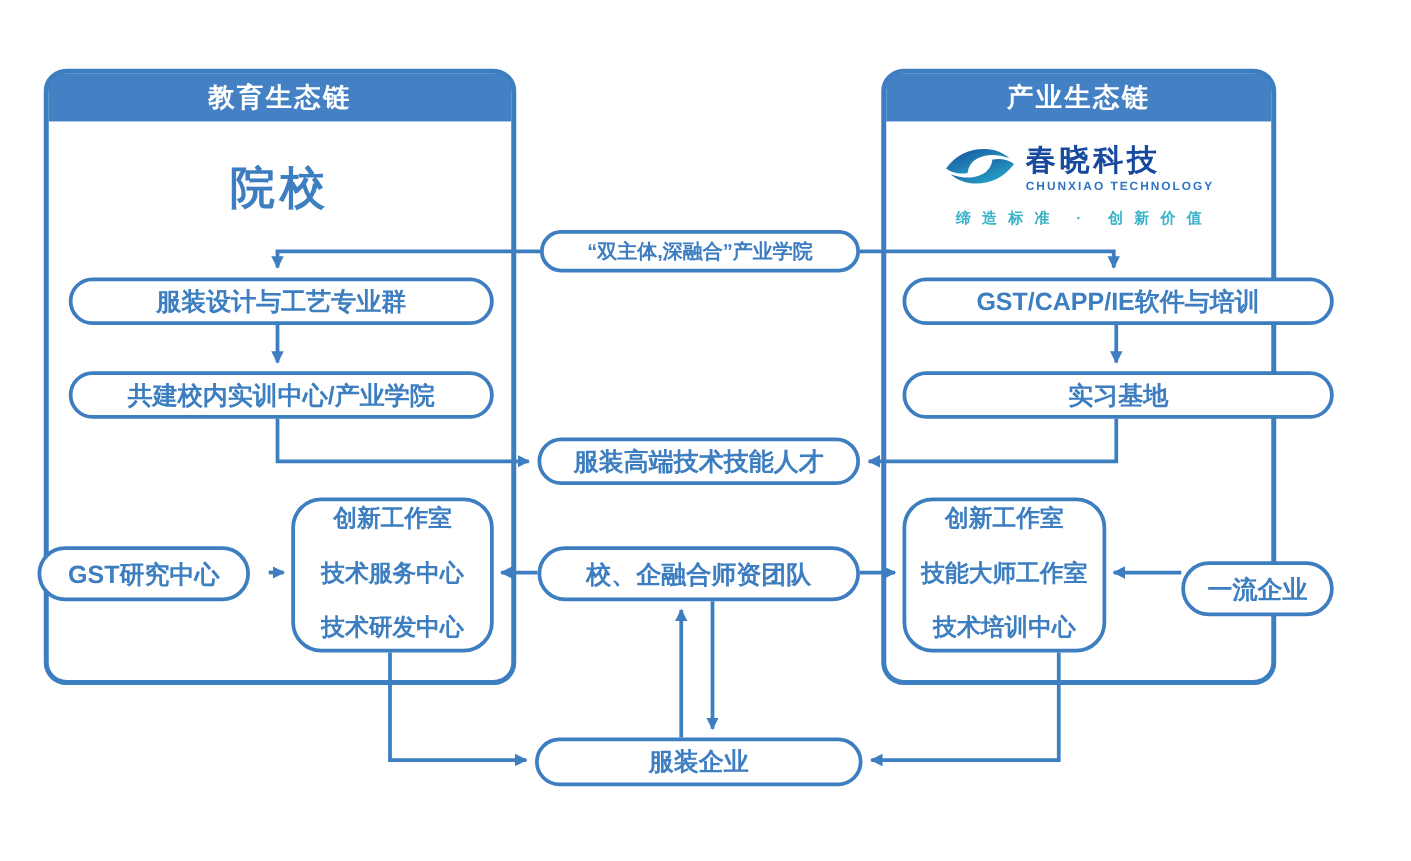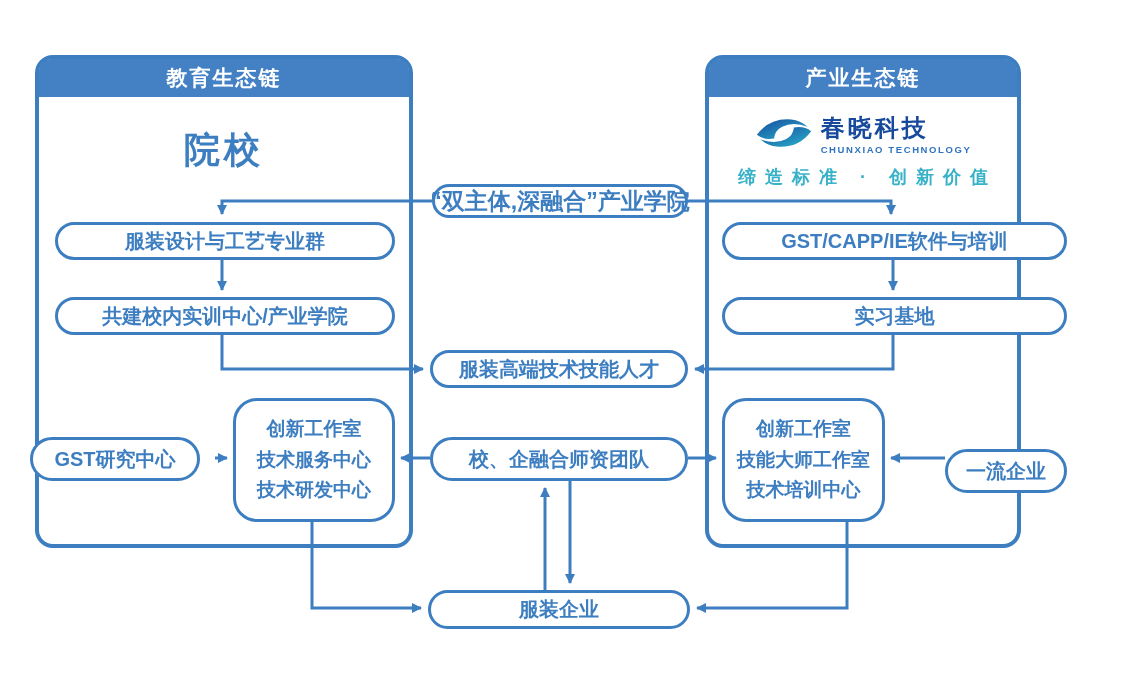--- a/index.html
+++ b/index.html
@@ -17,31 +17,31 @@
          color:#fff;font-size:21px;font-weight:bold;letter-spacing:2px;}
 
   .college-title{margin-top:26px;text-align:center;font-size:36px;font-weight:bold;
          color:var(--blue);letter-spacing:4px;}
 
   .logo-wrap{margin-top:12px;display:flex;flex-direction:column;align-items:center;}
   .logo-row{display:flex;align-items:center;gap:8px;}
   .logo-text{display:flex;flex-direction:column;align-items:flex-start;}
   .logo-cn{font-size:24px;font-weight:bold;color:#17499d;letter-spacing:3px;line-height:1.1;}
   .logo-en{font-size:9.5px;font-weight:bold;color:#2f74c0;letter-spacing:1.6px;margin-top:2px;}
-  .logo-tagline{margin-top:7px;font-size:18px;font-weight:bold;color:#38b2c8;letter-spacing:9px;text-indent:9px;}
+  .logo-tagline{margin-top:7px;font-size:12px;font-weight:bold;color:#38b2c8;letter-spacing:9px;text-indent:9px;}
 
   .pill{position:absolute;box-sizing:border-box;border:3px solid var(--blue);border-radius:60px;
         background:#fff;color:var(--blue);font-weight:bold;display:flex;align-items:center;
         justify-content:center;z-index:3;white-space:nowrap;}
   .roundbox{position:absolute;box-sizing:border-box;border:3px solid var(--blue);border-radius:24px;
         background:#fff;color:var(--blue);font-weight:bold;display:flex;flex-direction:column;
-        align-items:center;justify-content:center;z-index:3;font-size:19px;line-height:1.62;}
+        align-items:center;justify-content:space-between;z-index:3;font-size:19px;line-height:1.62;}
 
   .fs20{font-size:20px;}
-  .fs19{font-size:23px;}
+  .fs19{font-size:16px;}
 
   #wires{position:absolute;left:0;top:0;z-index:2;pointer-events:none;}
 </style>
 </head>
 <body>
 
 <div id="stage">
 
   <div class="panel" style="left:35px;top:55px;width:378px;height:493px;">
     <div class="panel-header">

